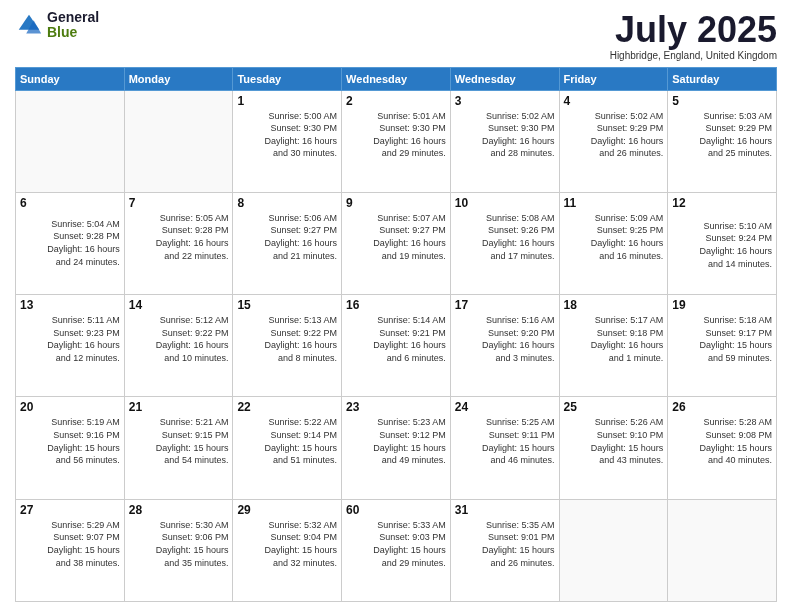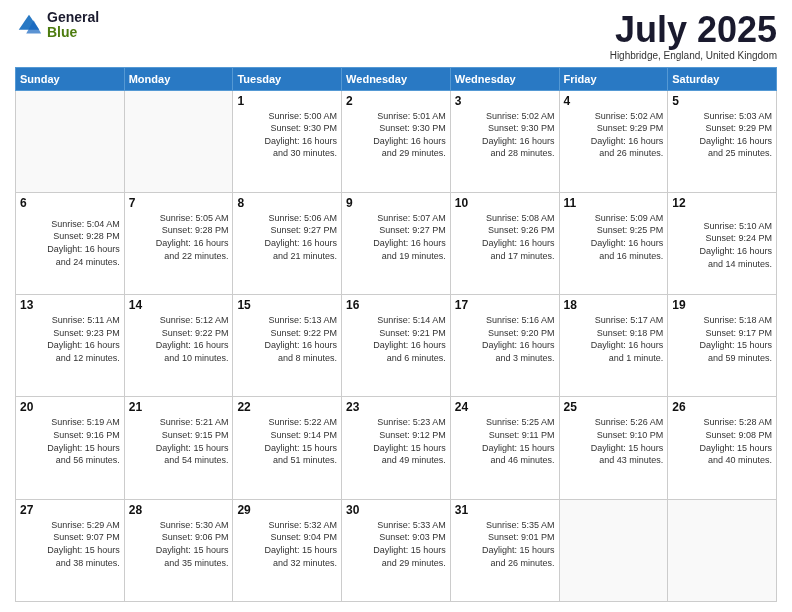--- a/index.html
+++ b/index.html
@@ -343,21 +343,21 @@
 and 35 minutes.</div>
           </td>
           <td>
             <span class="day-num">29</span>
             <div class="day-info" style="white-space: pre-line;">Sunrise: 5:32 AM
 Sunset: 9:04 PM
 Daylight: 15 hours
 and 32 minutes.</div>
           </td>
           <td>
-            <span class="day-num">30</span>
+            <span class="day-num">60</span>
             <div class="day-info" style="white-space: pre-line;">Sunrise: 5:33 AM
 Sunset: 9:03 PM
 Daylight: 15 hours
 and 29 minutes.</div>
           </td>
           <td>
             <span class="day-num">31</span>
             <div class="day-info" style="white-space: pre-line;">Sunrise: 5:35 AM
 Sunset: 9:01 PM
 Daylight: 15 hours

